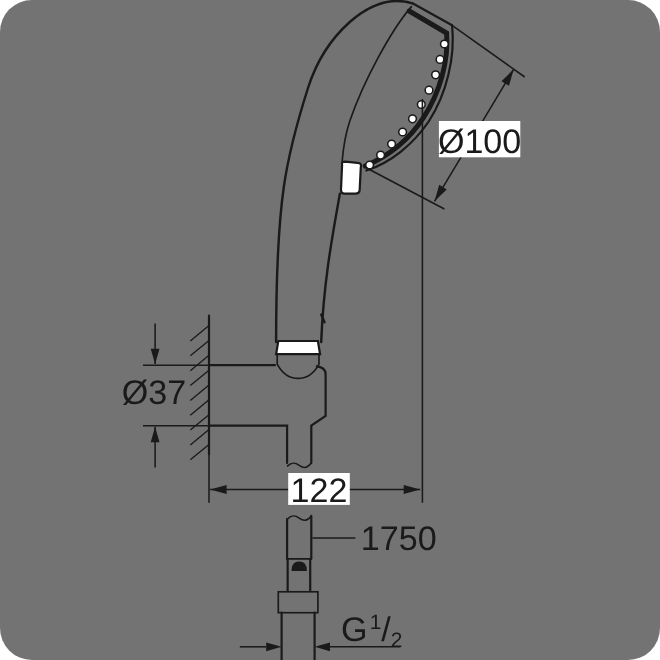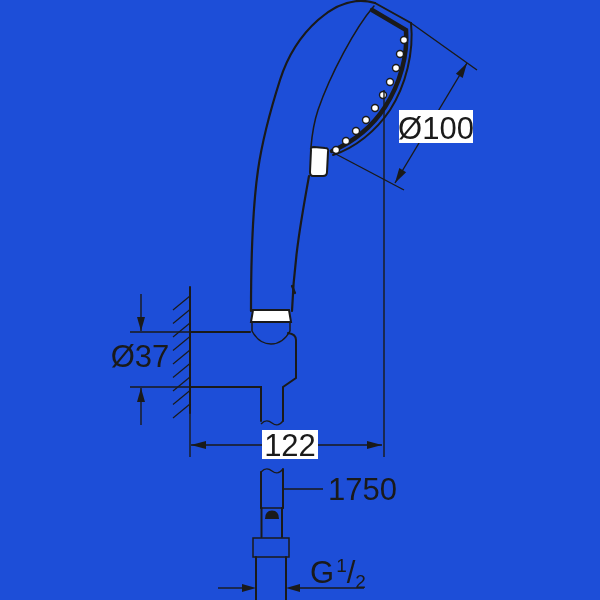--- a/index.html
+++ b/index.html
@@ -1,20 +1,21 @@
 <!DOCTYPE html>
 <html><head>
 <meta charset="utf-8">
 <style>
   html, body { margin: 0; padding: 0; background: #ffffff; }
   .frame {
     position: relative;
     width: 600px; height: 600px;
-    background: #1d4ed8;
+    background: #737373;
     font-family: "Liberation Sans", sans-serif;
+    border-radius: 29px;
   }
   svg { display: block; }
   
   .outline  { fill: none; stroke: #1a1a1a; stroke-width: 2.2; stroke-linecap: round; }
   .outline2 { fill: none; stroke: #1a1a1a; stroke-width: 2;   stroke-linecap: round; }
   .band     { fill: none; stroke: #1a1a1a; stroke-width: 4.5; stroke-linecap: round; }
   .thinline { fill: none; stroke: #1a1a1a; stroke-width: 1.5; stroke-linecap: round; }
   .dimline  { fill: none; stroke: #1a1a1a; stroke-width: 1.4; stroke-linecap: butt; }
   .hatch    { fill: none; stroke: #1a1a1a; stroke-width: 1.2; stroke-linecap: butt; }
   .arrow    { fill: #1a1a1a; stroke: none; }

